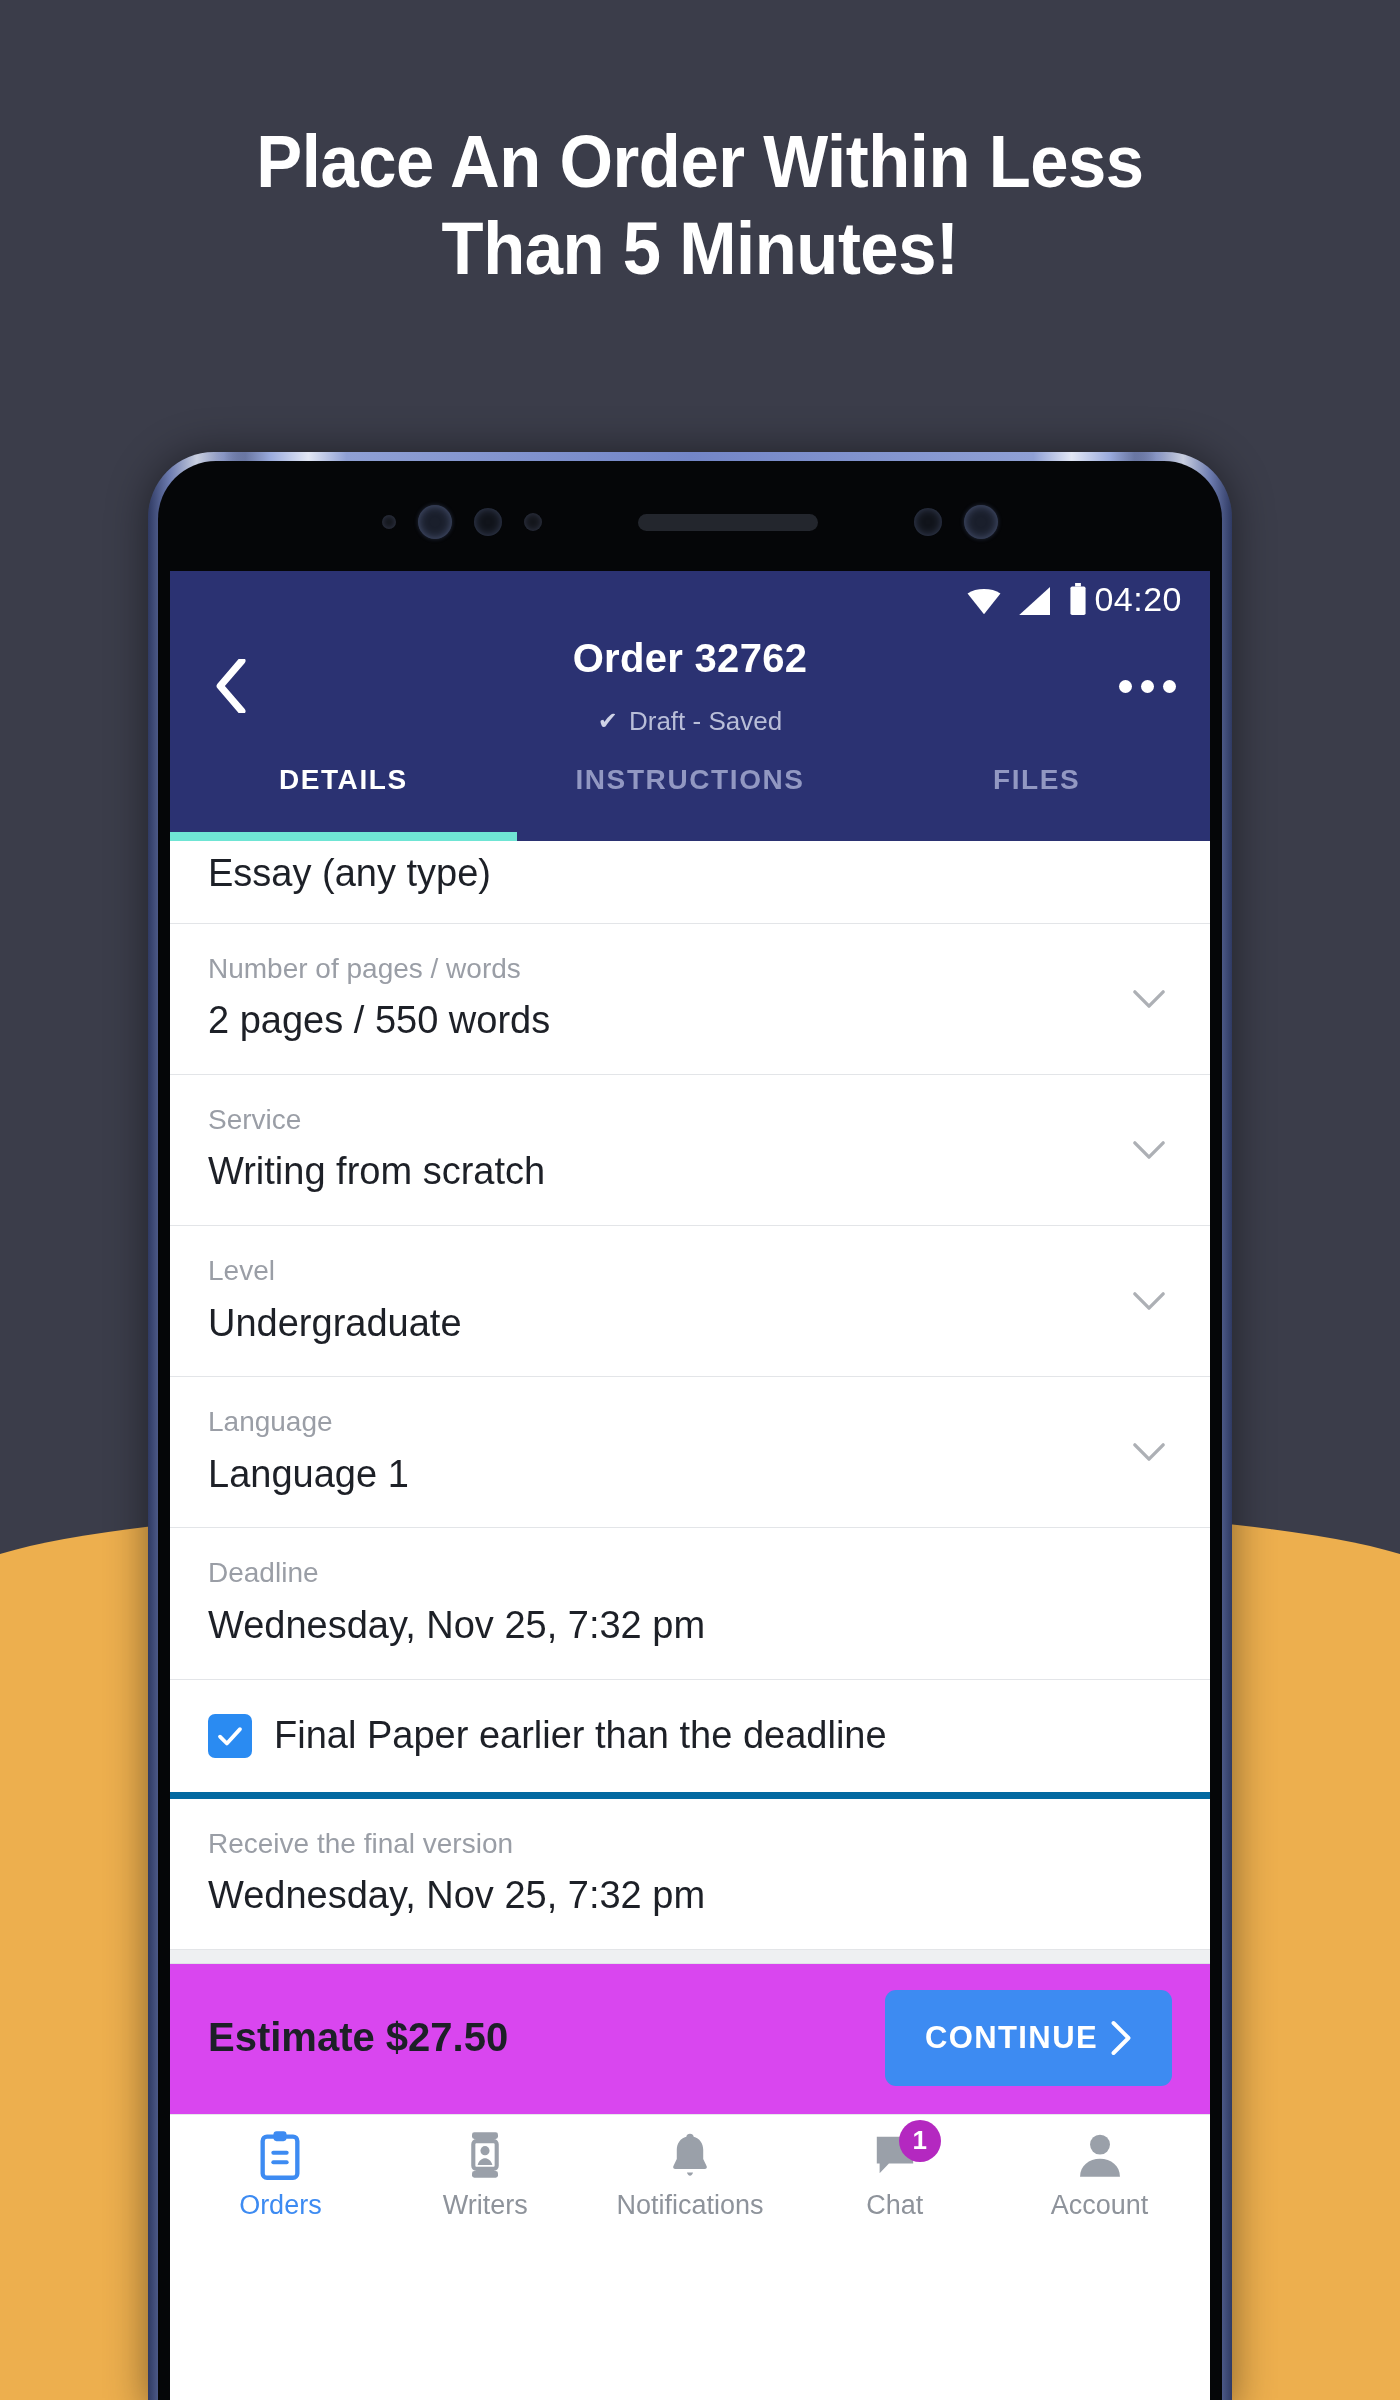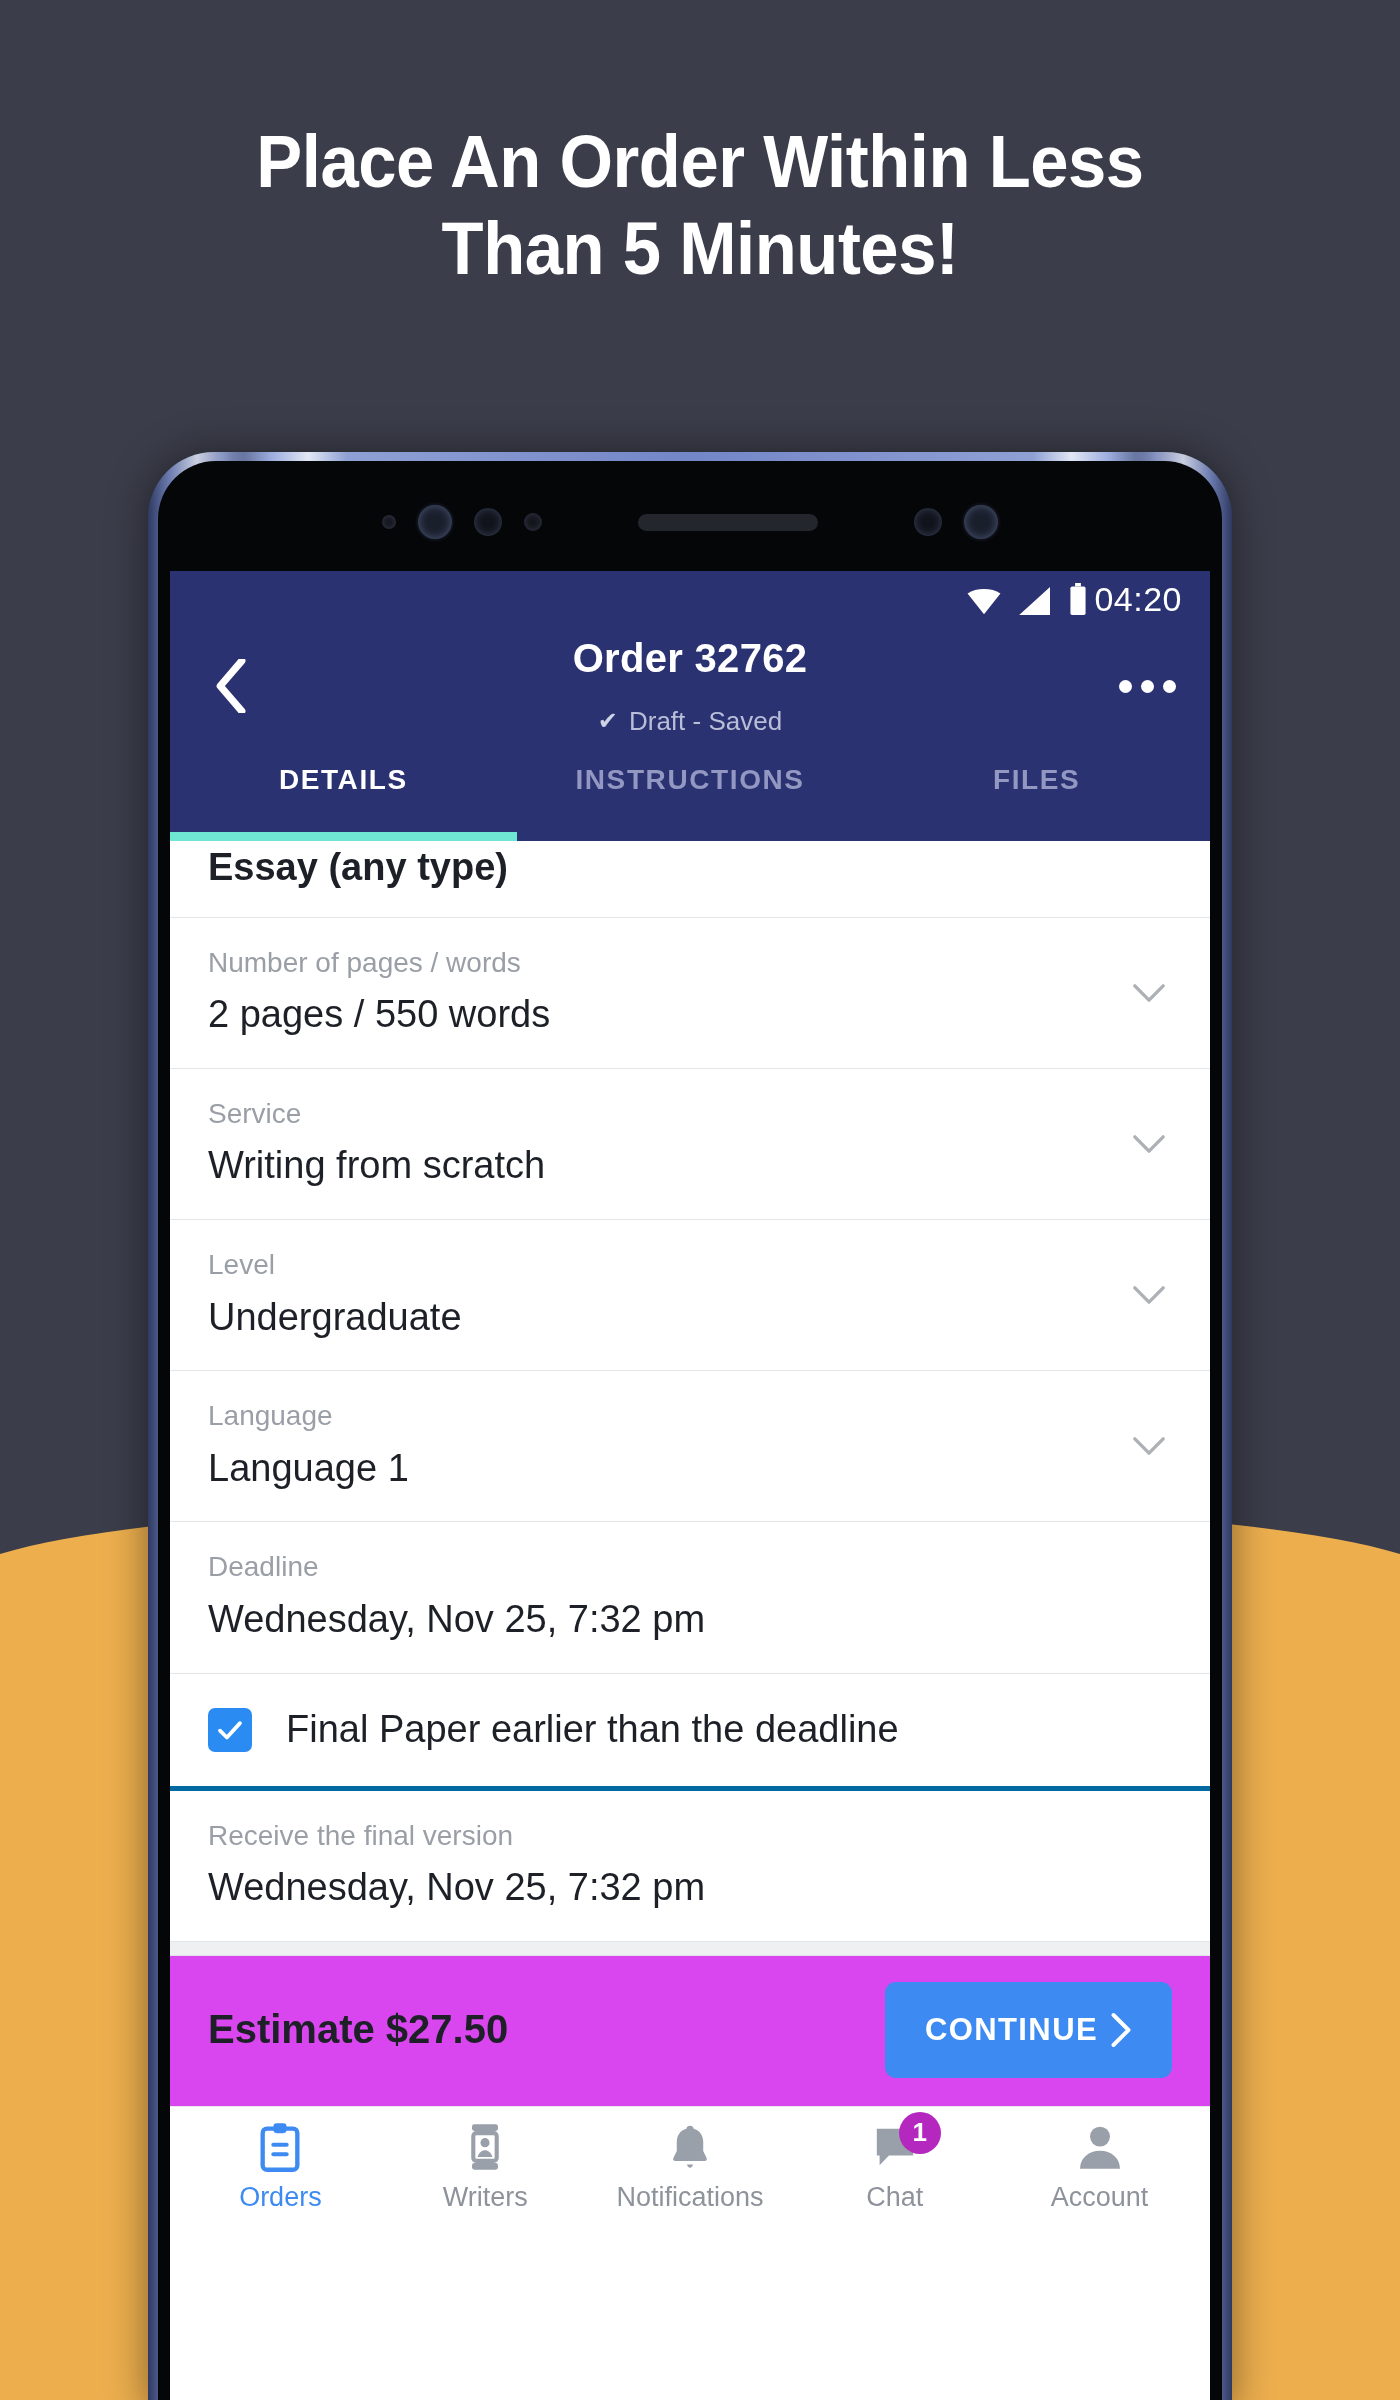--- a/index.html
+++ b/index.html
@@ -174,21 +174,21 @@
     background:#6fe5d4;
   }
 
   
   .form-list { background:#fff; }
   .row {
     border-bottom:1px solid #e3e5e8;
     padding:0 38px;
     position:relative;
   }
-  .row-clip { padding-top:4px; padding-bottom:26px;font-weight:bold; }
+  .row-clip { padding-top:10px; padding-bottom:26px; }
   .row-clip .val { margin-top:0; }
   .row-std { padding-top:28px; padding-bottom:30px; }
   .lbl {
     color:#9a9ea6;
     font-size:28px;
     line-height:1.2;
   }
   .val {
     color:#1d2027;
     font-size:38px;
@@ -196,23 +196,23 @@
     line-height:1.2;
   }
   .chev-down {
     position:absolute; right:44px; top:50%;
     transform:translateY(-50%);
     width:34px; height:34px;
     opacity:.55;
   }
 
   .row-check {
-    display:flex; align-items:center; gap:34px;
+    display:flex; align-items:center; gap:22px;
     padding:34px 38px;
-    border-bottom:5px solid #0369a1;
+    border-bottom:7px solid #0369a1;
   }
   .cbox {
     width:44px; height:44px;
     border-radius:7px;
     background:#2a8bf2;
     display:flex; align-items:center; justify-content:center;
     flex:0 0 auto;
   }
   .cbox svg { width:30px; height:30px; }
   .check-lbl { font-size:38px; color:#1d2027; }

